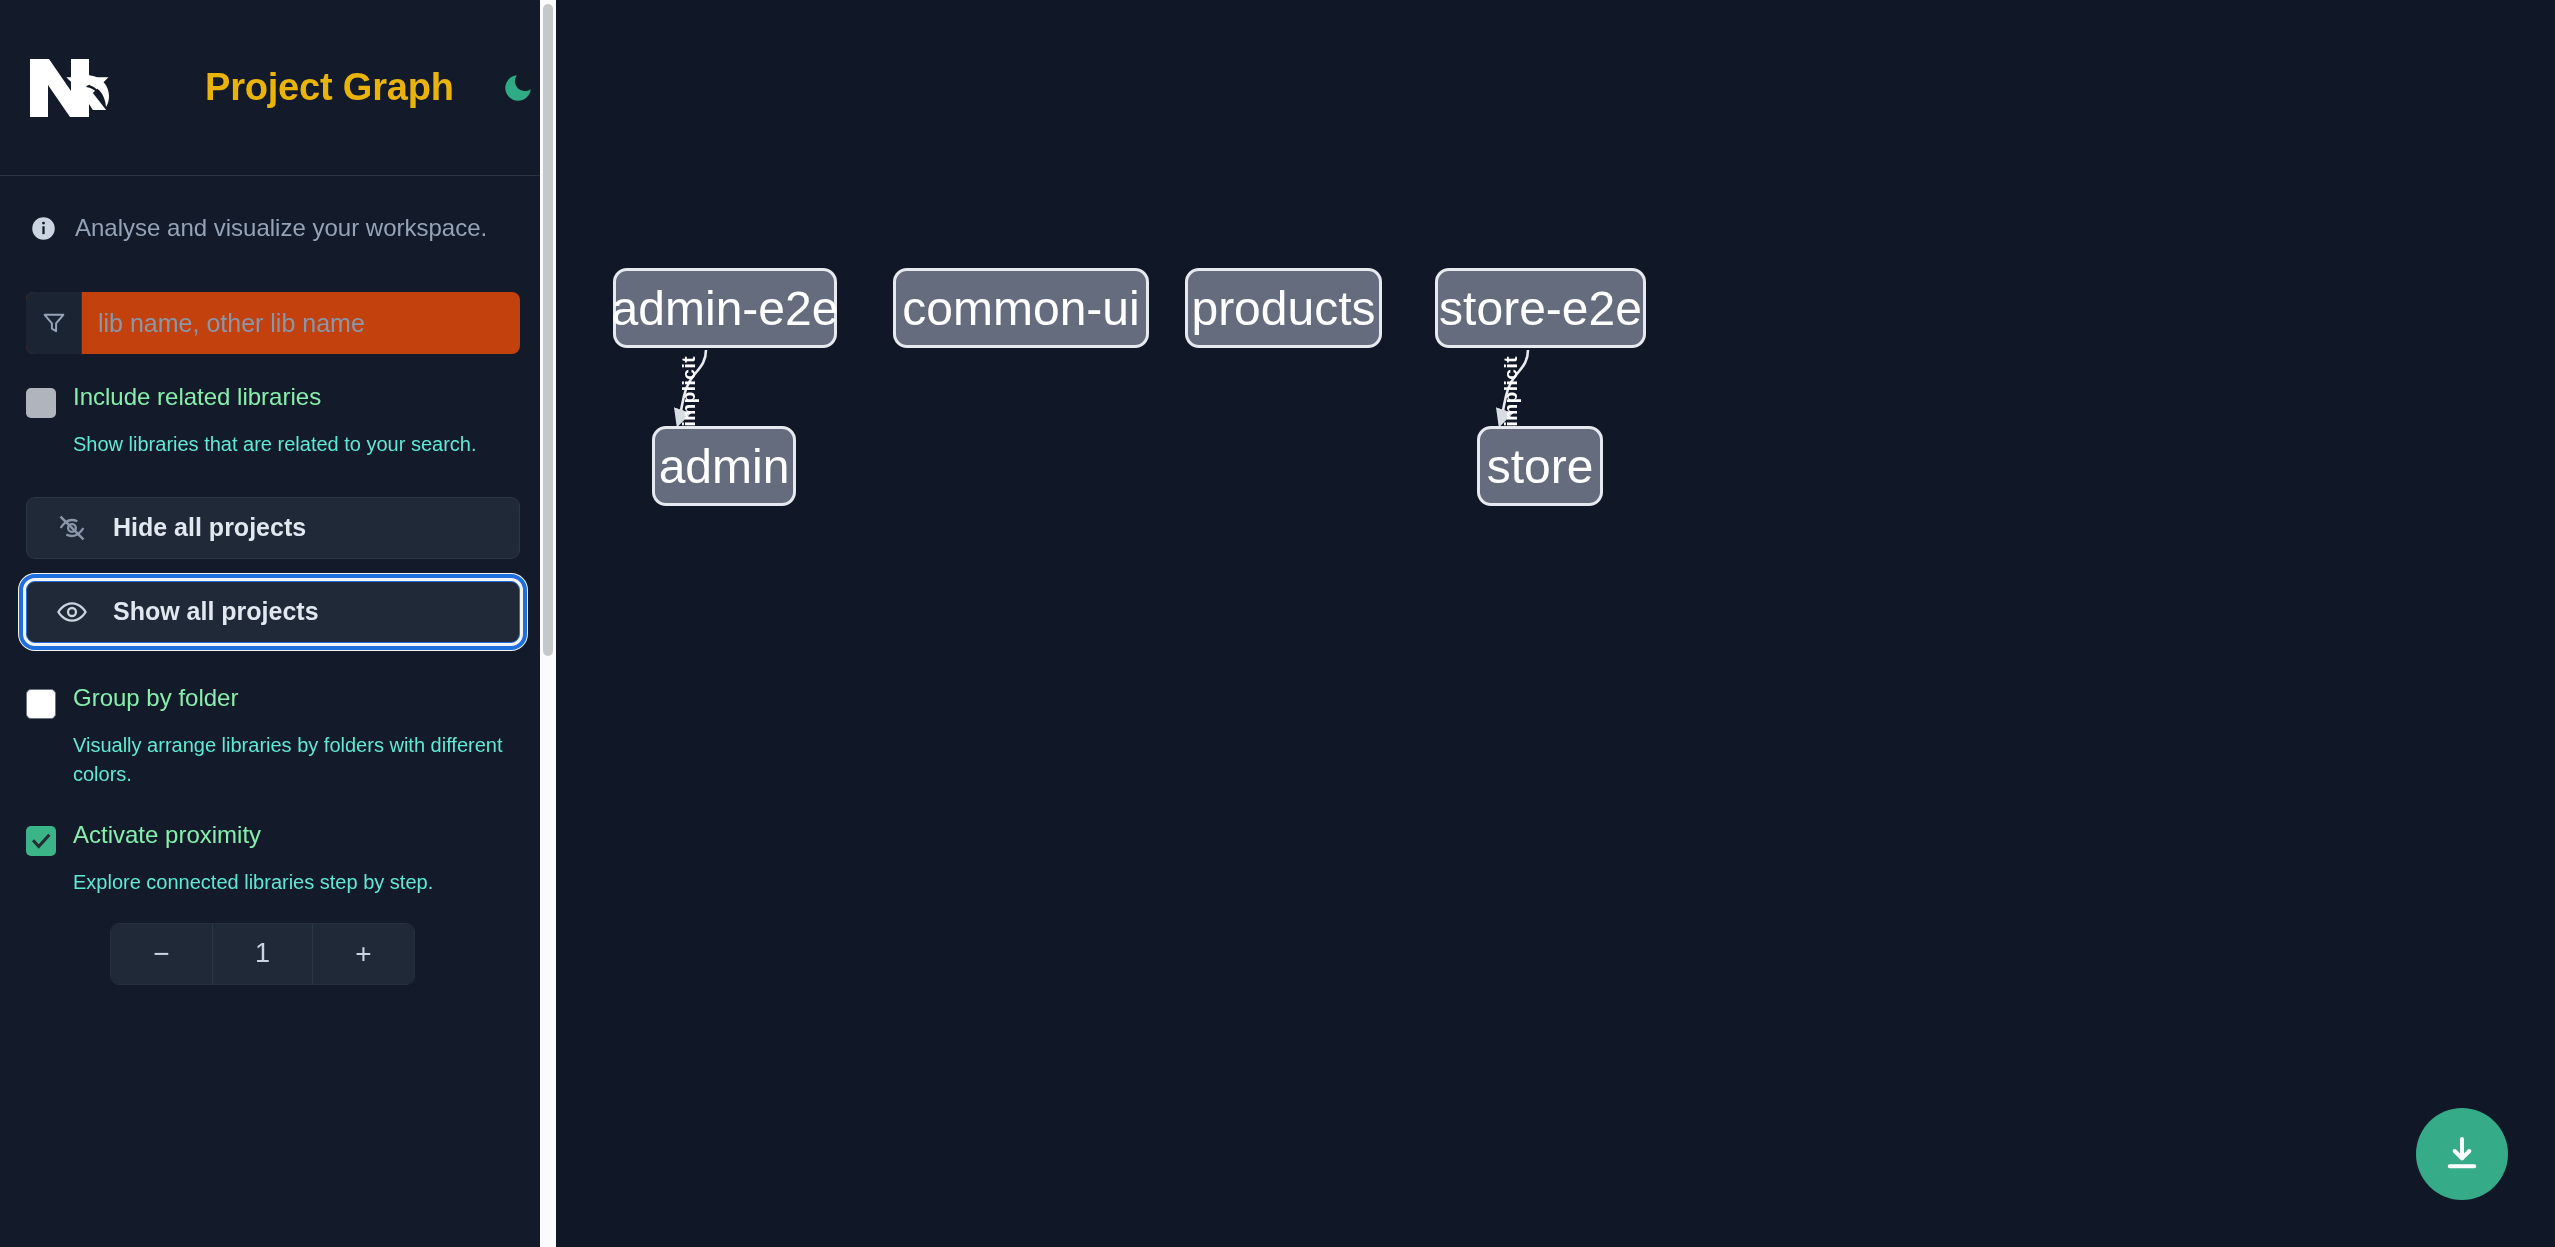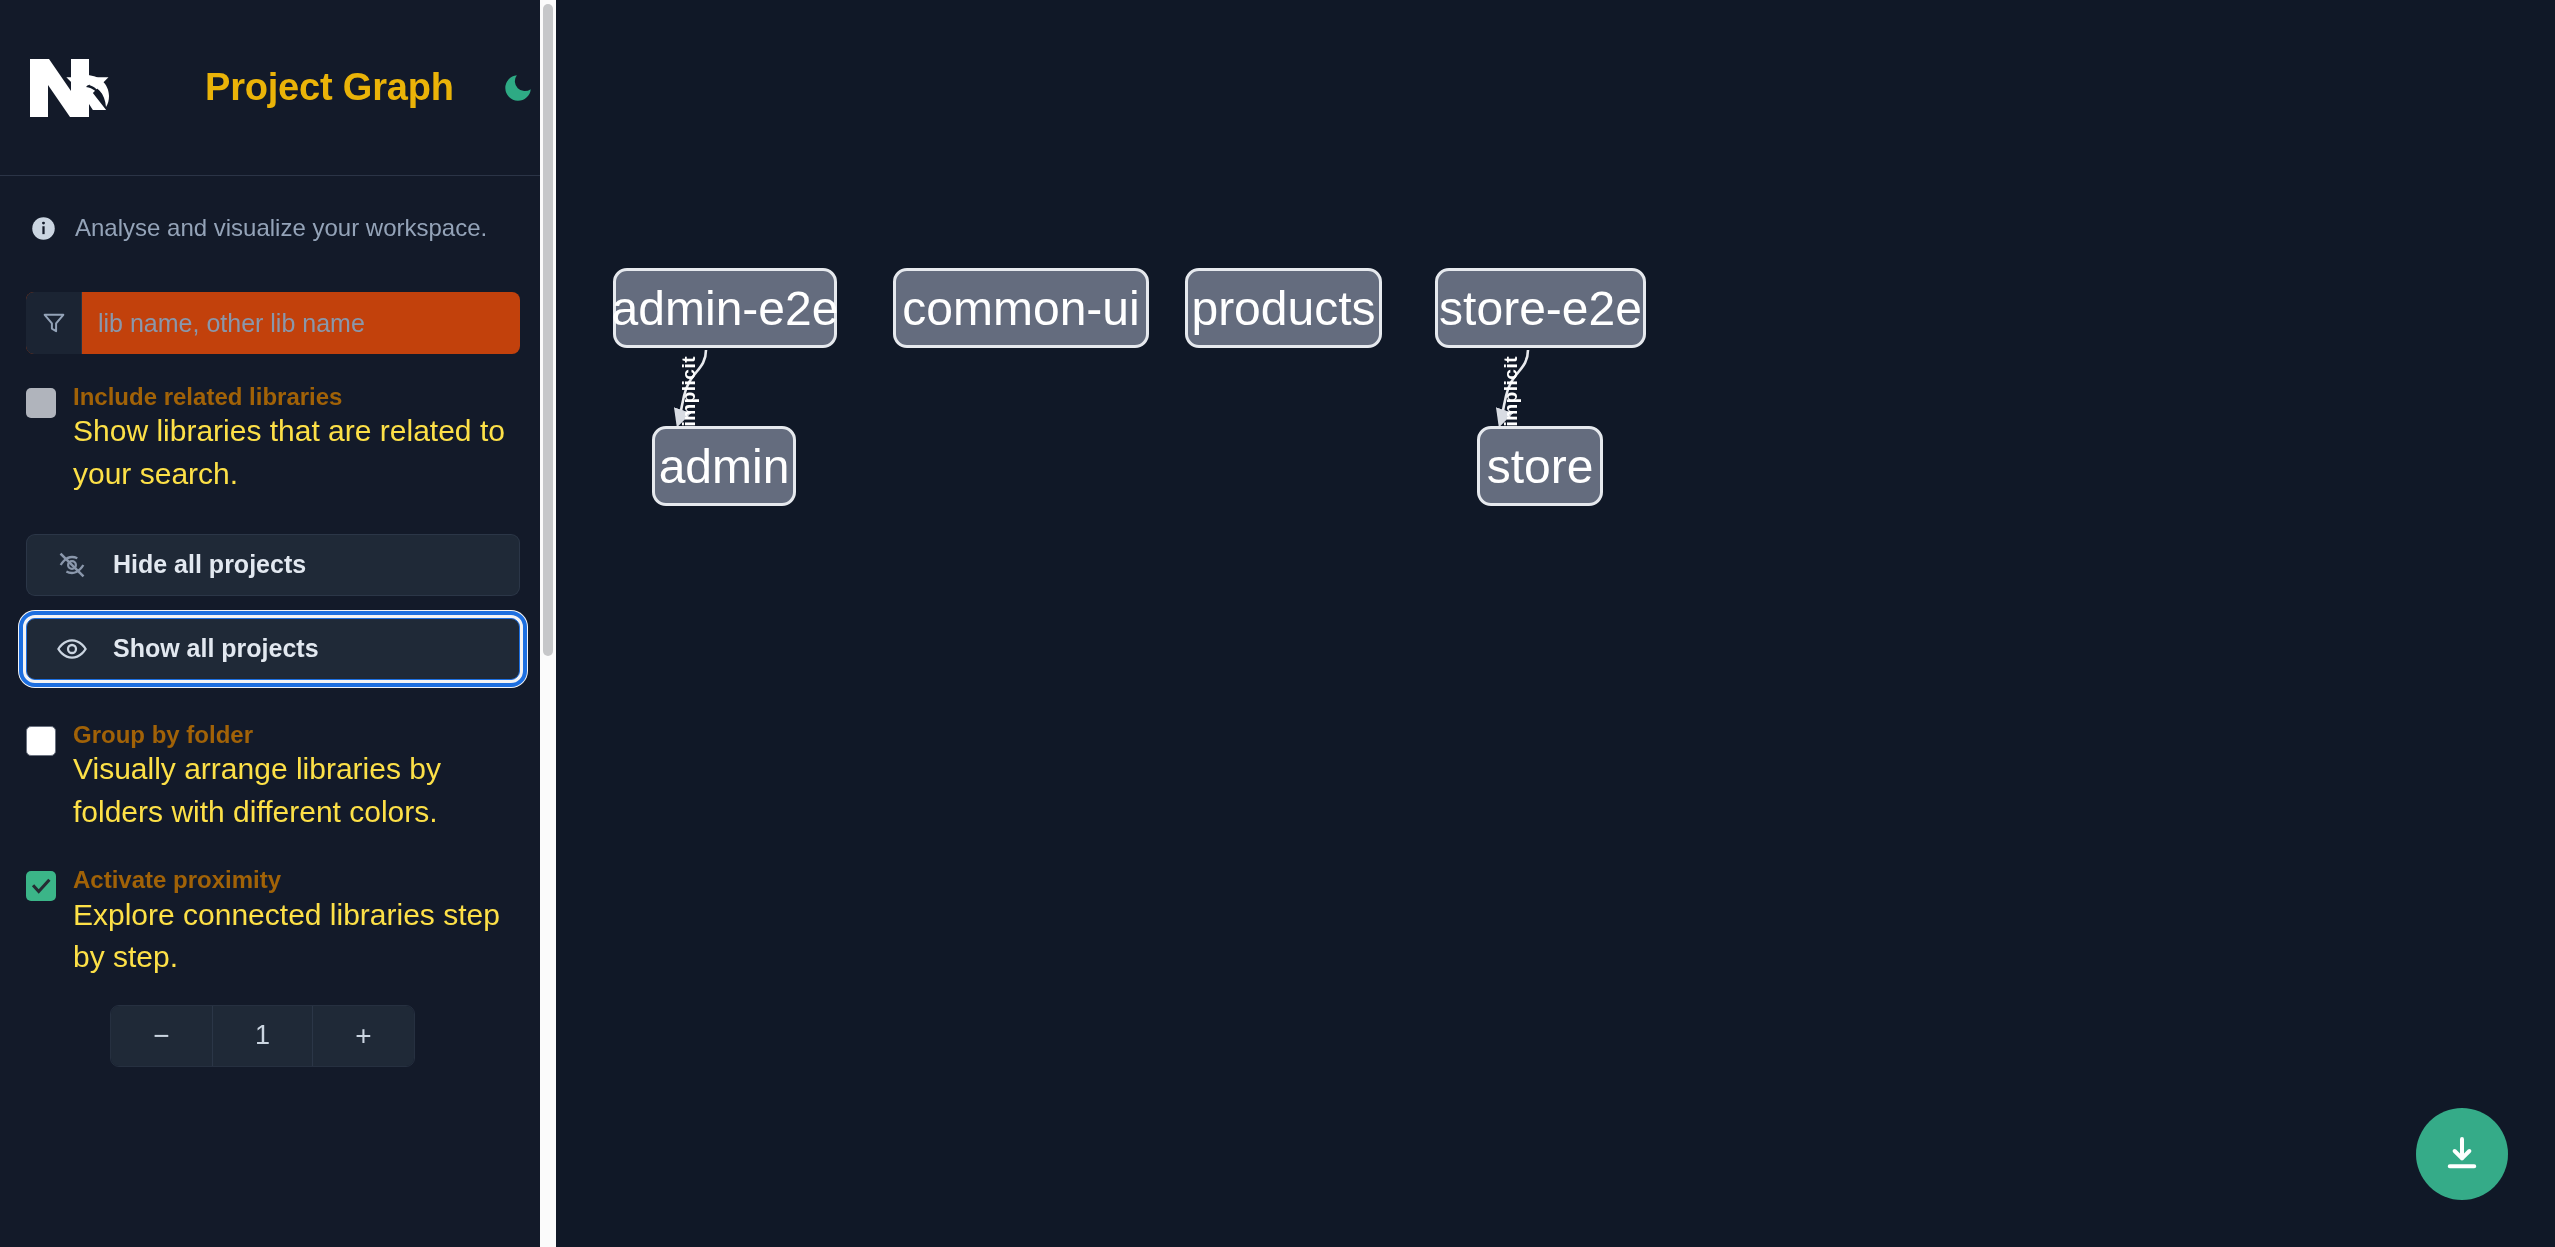--- a/index.html
+++ b/index.html
@@ -77,26 +77,26 @@
   .opt-row { display: flex; align-items: flex-start; gap: 17px; }
   .cb {
     width: 30px; height: 30px; border-radius: 5px; flex: 0 0 30px;
     margin-top: 4px; position: relative;
   }
   .cb-disabled { background: #b0b4bc; }
   .cb-empty { background: #ffffff; border: 1px solid #6b7280; }
   .cb-checked { background: #3bb588; }
   .cb-checked svg { position: absolute; top: 4px; left: 4px; }
   .opt-title {
-    font-size: 24px; font-weight: 700; color: #a16207;
+    font-size: 24px; font-weight: 400; color: #86efac;
     line-height: 1.1;
   }
   .opt-desc {
-    font-size: 30px; color: #fde047; line-height: 1.42;
-    margin-top: 0; max-width: 440px;
+    font-size: 20px; color: #5eead4; line-height: 1.42;
+    margin-top: 20px; max-width: 440px;
   }
 
   .btn-stack { padding: 38px 36px 0 26px; display: flex; flex-direction: column; gap: 22px; }
   .gbtn {
     display: flex; align-items: center; gap: 24px;
     height: 62px; width: 494px;
     background: #1f2937;
     border: 1px solid #36415490;
     border-radius: 9px;
     color: #e2e8f0; font-size: 25px; font-weight: 700;

